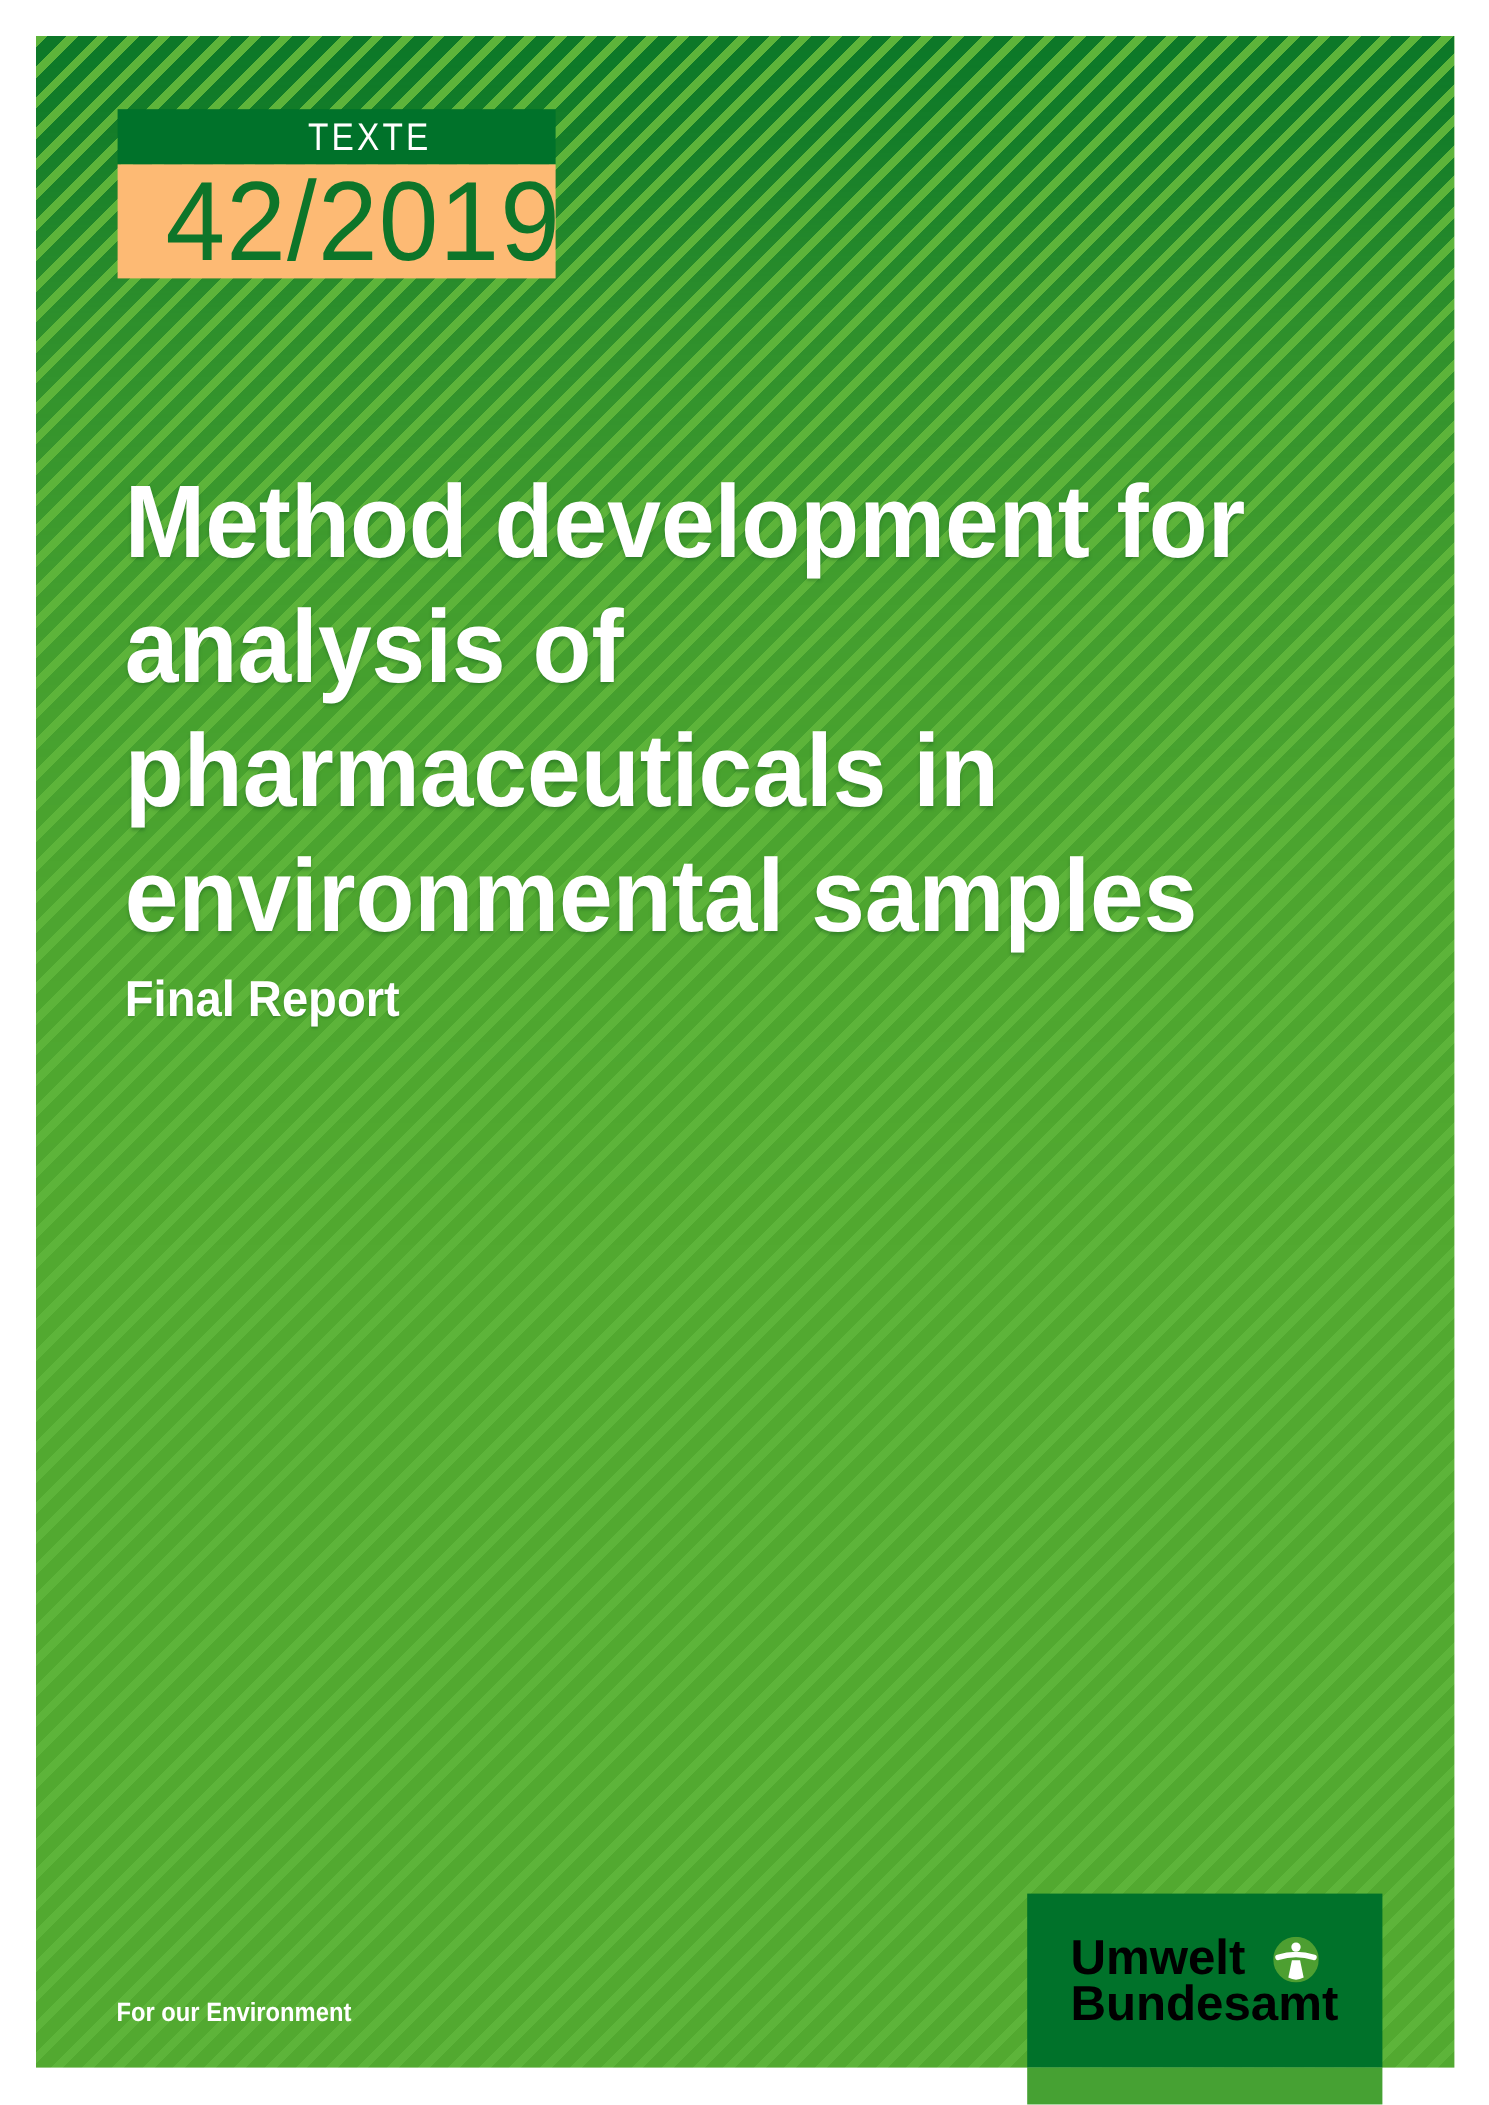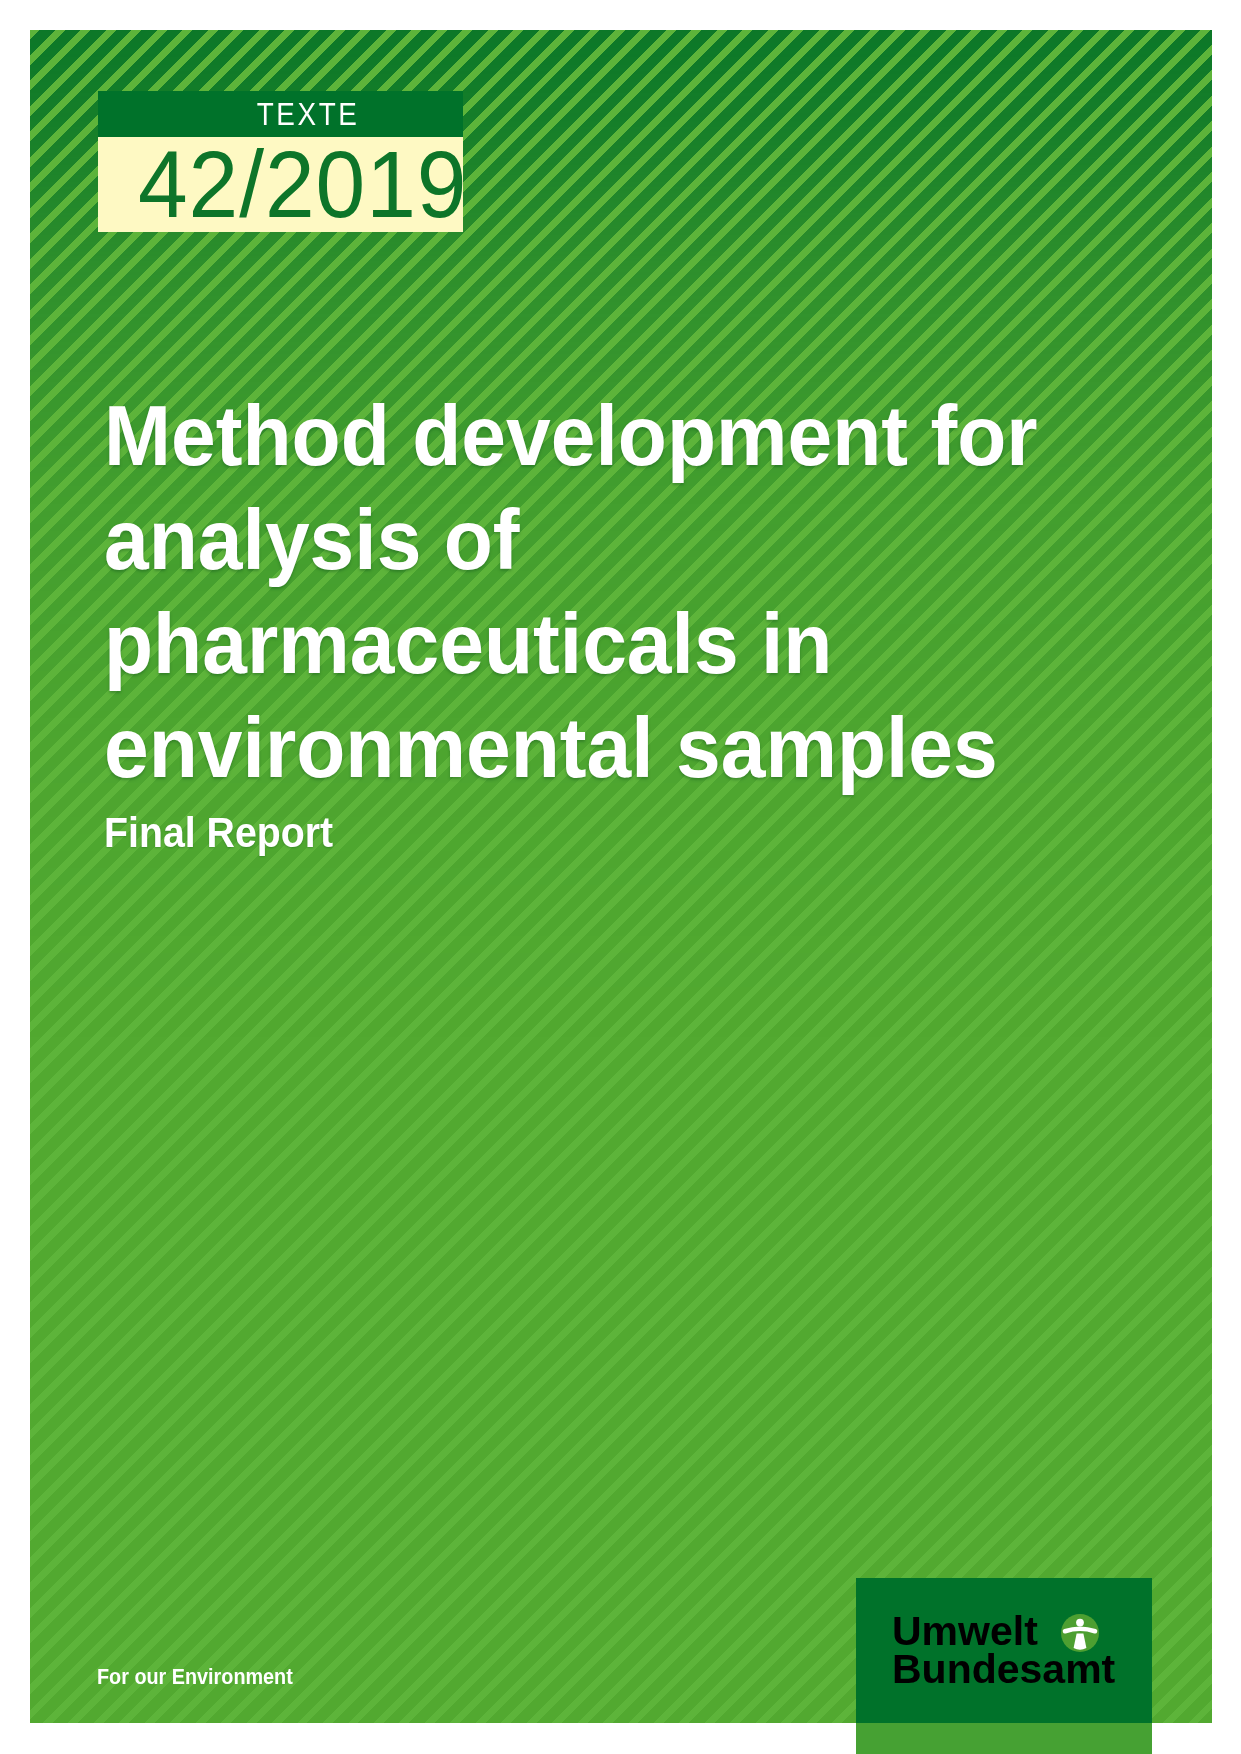--- a/index.html
+++ b/index.html
@@ -59,21 +59,21 @@
     transform: scaleX(0.87);
     transform-origin: center center;
     white-space: nowrap;
   }
 
   
   .issue-box {
     position: absolute;
     left: 98px; top: 137px;
     width: 365px; height: 95px;
-    background: #fef9c3;
+    background: #fdba74;
     overflow: hidden;
   }
   .issue-box .issue-number {
     display: inline-block;
     margin-left: 40px;
     color: #0d7529;
     font-size: 94px;
     font-weight: 300;
     line-height: 95px;
     letter-spacing: 1px;

